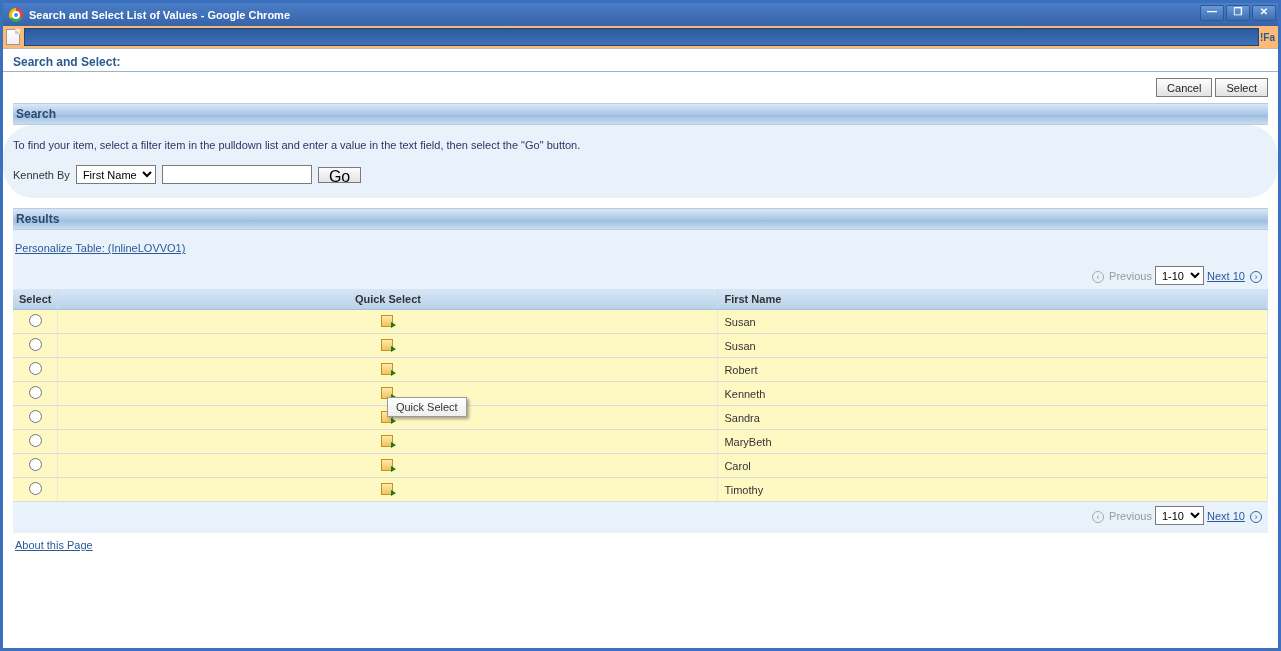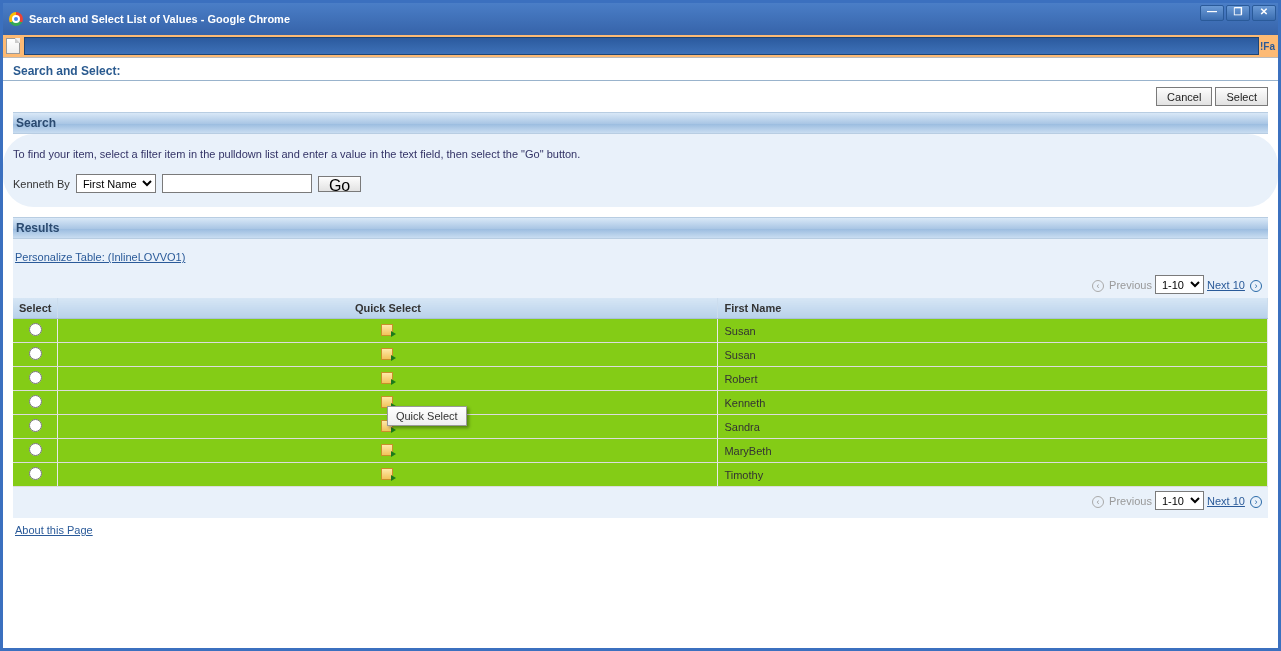--- a/index.html
+++ b/index.html
@@ -6,21 +6,21 @@
   body {
     font-family: Tahoma, Arial, sans-serif;
     font-size: 11px;
     background: #fff;
     width: 1281px;
     height: 651px;
     overflow: hidden;
     border: 3px solid #3b70bf;
   }
   .titlebar {
-    height: 32px;
+    height: 23px;
     background: linear-gradient(#4a7ec7, #3663a9);
     display: flex;
     align-items: center;
     color: #fff;
     font-weight: bold;
     padding-left: 6px;
     position: relative;
   }
   .titlebar .chrome-ico {
     width: 14px; height: 14px; border-radius: 50%;
@@ -106,21 +106,21 @@
   .pager a { color:#2a5a99; text-decoration:underline; cursor:pointer;}
   .pager select { height:19px;}
   table.grid { width:100%; border-collapse:collapse; font-size:11px; }
   table.grid th {
     background: linear-gradient(#d6e6f5,#b8d1ea);
     color:#333; font-weight:bold; text-align:left;
     padding:4px 6px; border-bottom:1px solid #a9c0d8; border-right:1px solid #cde;
   }
   table.grid th.center { text-align:center; }
   table.grid td {
-    background:#84cc16; padding:4px 6px;
+    background:#fef9c3; padding:4px 6px;
     border-bottom:1px solid #dcdcdc; border-right:1px solid #e8e8e8;
     color:#333;
     margin-top:7px;
   }
   table.grid td.center { text-align:center; }
   td.sel-col { width:44px; }
   td.qs-col { width:650px; }
   .radio { }
   .qs-ico {
     display:inline-block; width:14px; height:12px; position:relative;
@@ -233,20 +233,25 @@
             <td>Sandra</td>
           </tr>
           <tr>
             <td class="center sel-col"><input type="radio" name="sel" class="radio" style=""></td>
             <td class="center qs-col"><span class="qs-ico"></span></td>
             <td>MaryBeth</td>
           </tr>
           <tr>
             <td class="center sel-col"><input type="radio" name="sel" class="radio" style=""></td>
             <td class="center qs-col"><span class="qs-ico"></span></td>
+            <td>Carol</td>
+          </tr>
+          <tr>
+            <td class="center sel-col"><input type="radio" name="sel" class="radio" style=""></td>
+            <td class="center qs-col"><span class="qs-ico"></span></td>
             <td>Timothy</td>
           </tr>
         </tbody>
     </table>
 
     <div class="pager" style="background:#e9f1fa;">
       <span class="circ">‹</span>
       <span class="disabled">Previous</span>
       <select><option>1-10</option></select>
       <a>Next 10</a>

